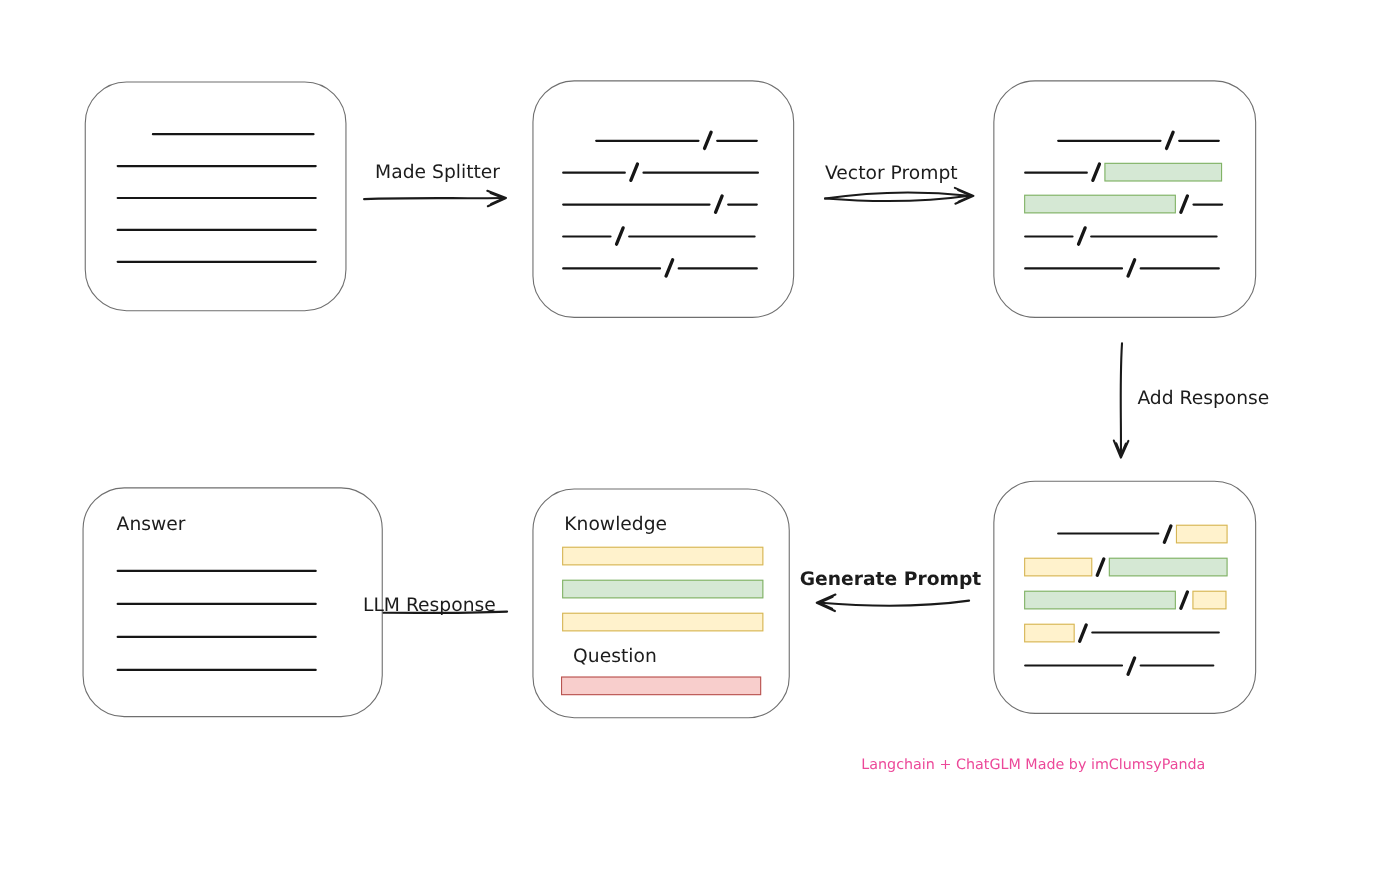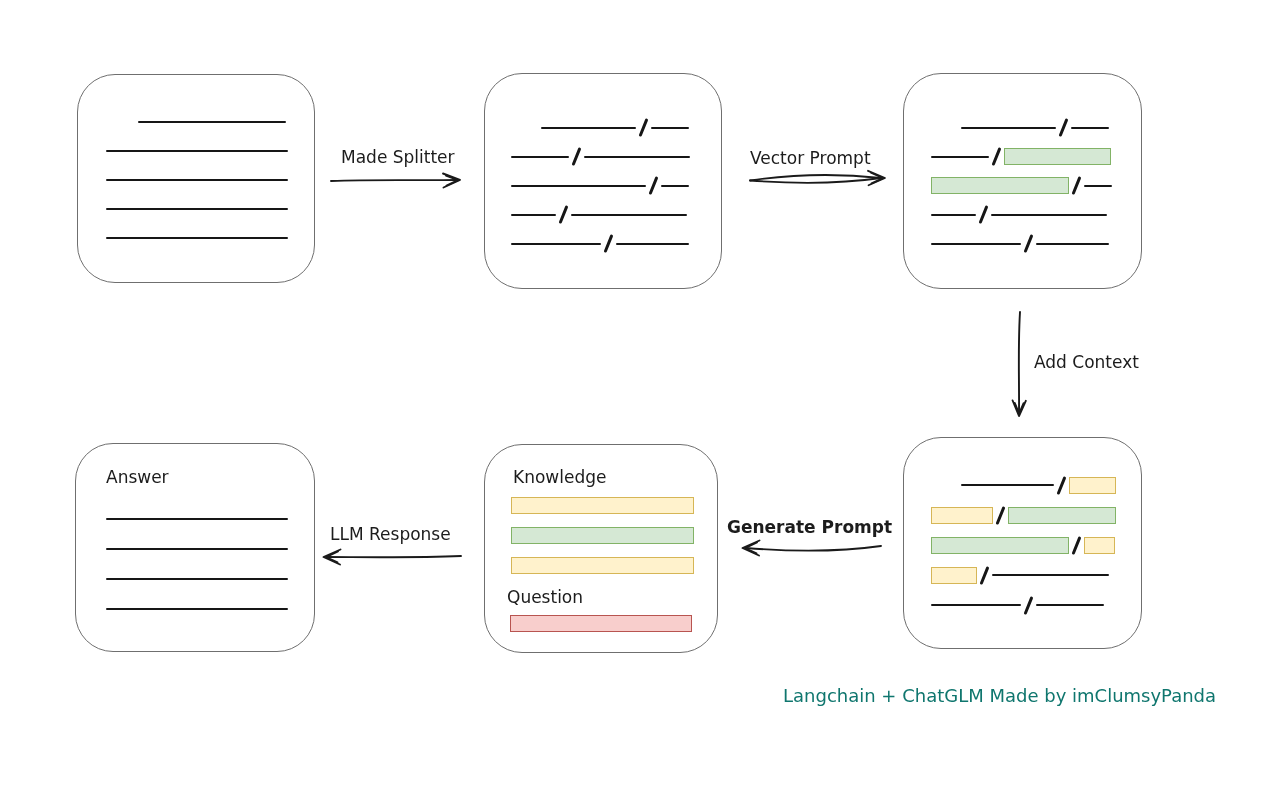--- a/index.html
+++ b/index.html
@@ -21,21 +21,21 @@
   .seg{display:inline-block;box-sizing:border-box;flex:0 0 auto;}
   .seg.line{height:2px;background:var(--ink);border-radius:1px;}
   .seg.green{height:17px;background:var(--green-fill);border:1.6px solid var(--green-stroke);}
   .seg.yellow{height:17px;background:var(--yellow-fill);border:1.6px solid var(--yellow-stroke);}
   .seg.red{height:17px;background:var(--red-fill);border:1.6px solid var(--red-stroke);}
   .seg.slash{width:2.6px;height:19px;background:var(--ink);border-radius:1.5px;
     transform:rotate(22deg);margin:0 6px;}
   .lbl{position:absolute;font-size:17px;line-height:21px;white-space:nowrap;color:#1c1c1c;}
   .inbox-lbl{font-size:17px;line-height:20px;color:#1c1c1c;white-space:nowrap;}
   svg.arrows{position:absolute;left:0;top:0;pointer-events:none;}
-  .caption{position:absolute;font-size:18px;line-height:22px;white-space:nowrap;color:#0f766e;}
+  .caption{position:absolute;font-size:13px;line-height:22px;white-space:nowrap;color:#ec4899;}
 </style>
 </head>
 <body>
 
 <div class="canvas" style="--ink: #161616; --box-border: #6f6f6f; --green-fill: #d5e8d4; --green-stroke: #82b366; --yellow-fill: #fff2cc; --yellow-stroke: #d6b656; --red-fill: #f8cecc; --red-stroke: #b85450;">
 
   <svg class="arrows" width="1262" height="792" viewBox="0 0 1262 792">
     <g stroke="#1a1a1a" stroke-width="1.9" fill="none" stroke-linecap="round" stroke-linejoin="round">
       <path d="M331,181 C375,179.4 420,180.6 456,180"></path>
       <path d="M443,173.5 L460,180 L443.5,187.5"></path>
@@ -180,47 +180,47 @@
         <div class="seg-row">
           <span class="seg yellow" style="width: 183px;"></span>
         </div>
         <div class="seg-row">
           <span class="seg green" style="width: 183px;"></span>
         </div>
         <div class="seg-row">
           <span class="seg yellow" style="width: 183px;"></span>
         </div>
       </div>
-    <div class="inbox-lbl" style="position:absolute;left:22px;top:142px;">Question</div>
+    <div class="inbox-lbl" style="position:absolute;left:36px;top:142px;">Question</div>
     <div class="rows rows-sp30" style="left:25px;top:163px;">
         <div class="seg-row">
           <span class="seg red" style="width: 182px;"></span>
         </div>
       </div>
   </div>
 
-  <div class="box" style="left:75px;top:443px;width:240px;height:209px;">
+  <div class="box" style="left:75px;top:443px;width:273px;height:209px;">
     <div class="inbox-lbl" style="position:absolute;left:30px;top:23px;">Answer</div>
     <div class="rows rows-sp30" style="left:30px;top:60px;">
         <div class="seg-row">
           <span class="seg line" style="width: 182px;"></span>
         </div>
         <div class="seg-row">
           <span class="seg line" style="width: 182px;"></span>
         </div>
         <div class="seg-row">
           <span class="seg line" style="width: 182px;"></span>
         </div>
         <div class="seg-row">
           <span class="seg line" style="width: 182px;"></span>
         </div>
       </div>
   </div>
 
   <div class="lbl" style="left:341px;top:147px;">Made Splitter</div>
   <div class="lbl" style="left:750px;top:148px;">Vector Prompt</div>
-  <div class="lbl" style="left:1034px;top:352px;">Add Context</div>
+  <div class="lbl" style="left:1034px;top:352px;">Add Response</div>
   <div class="lbl" style="left:727px;top:517px;font-weight:bold;">Generate Prompt</div>
-  <div class="lbl" style="left:330px;top:524px;">LLM Response</div>
+  <div class="lbl" style="left:330px;top:540px;">LLM Response</div>
 
   <div class="caption" style="left:783px;top:685px;">Langchain + ChatGLM Made by imClumsyPanda</div>
 
 </div>
 
 </body></html>

